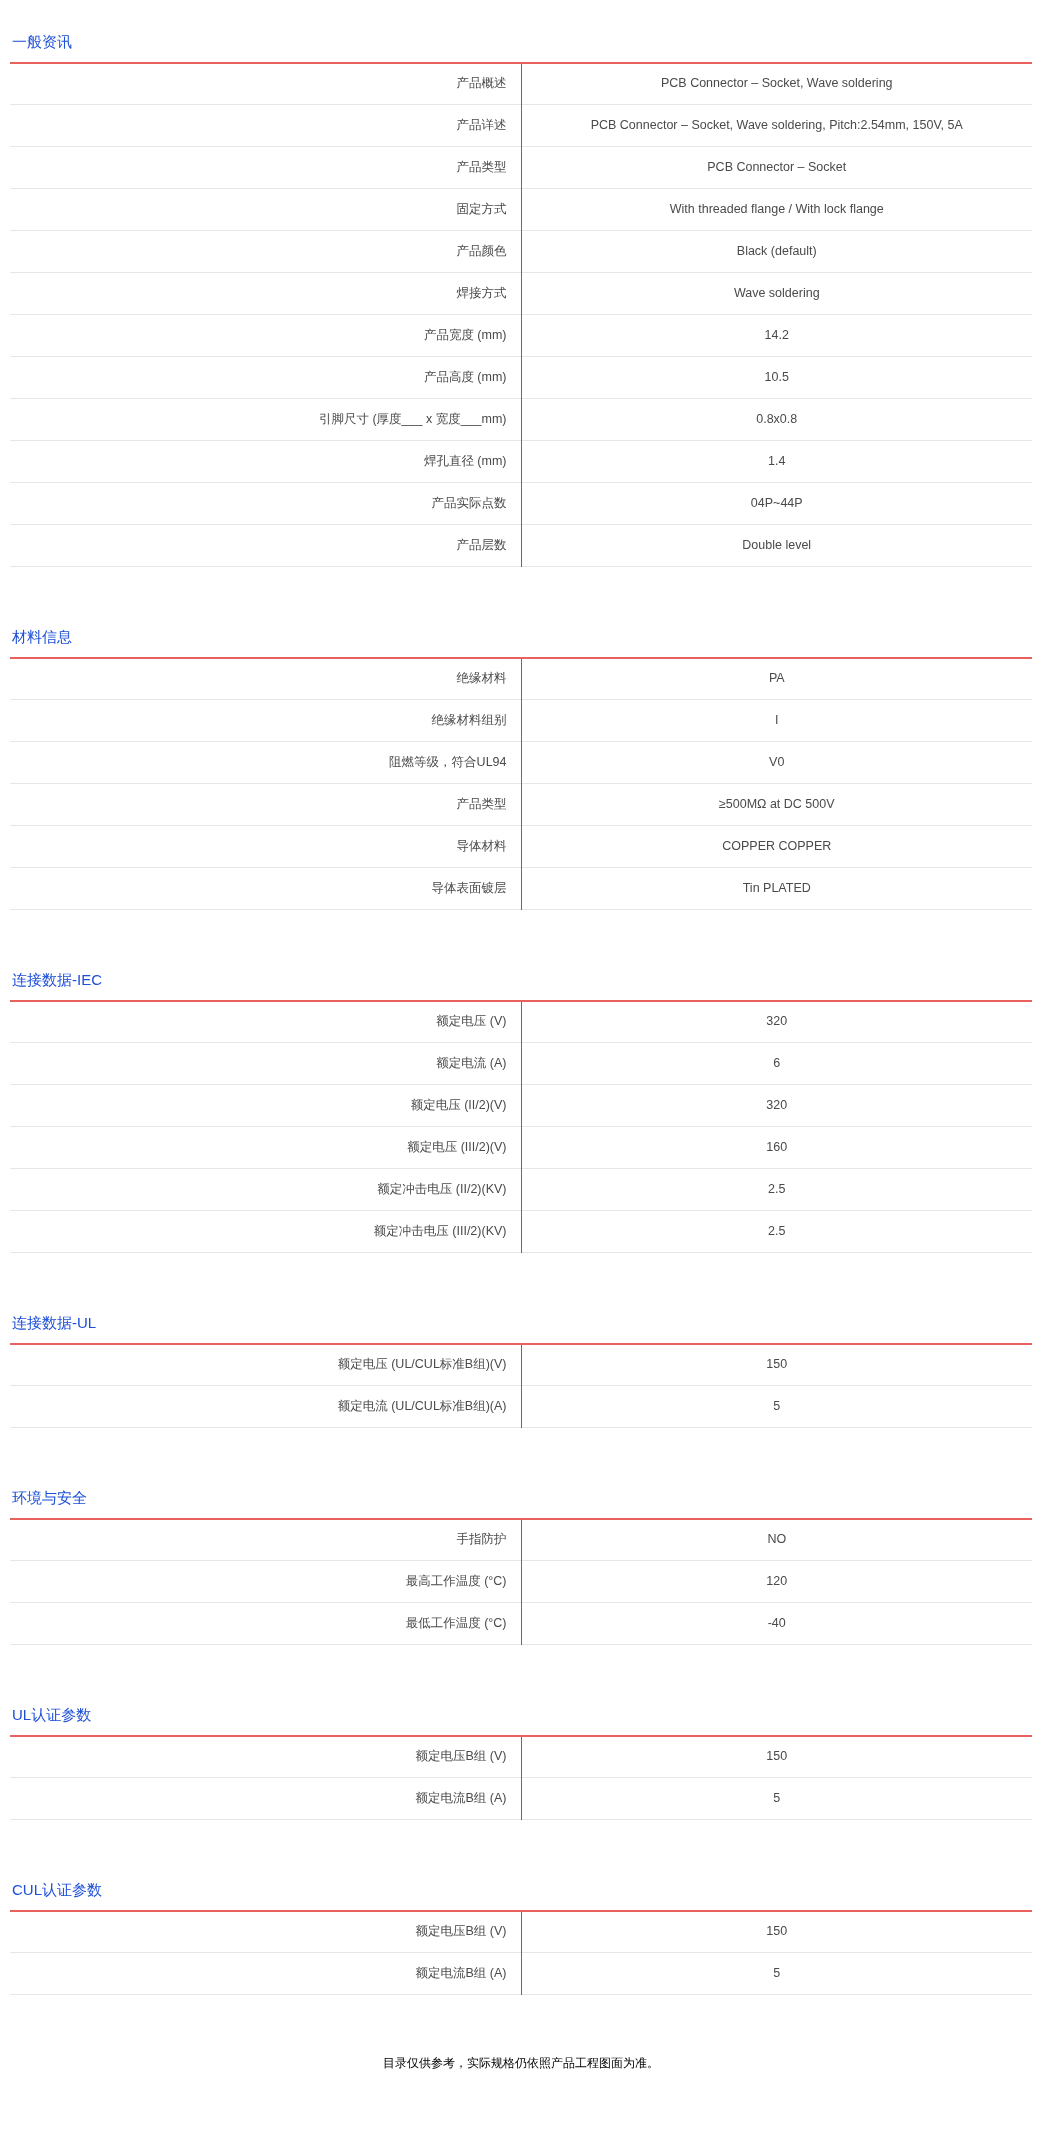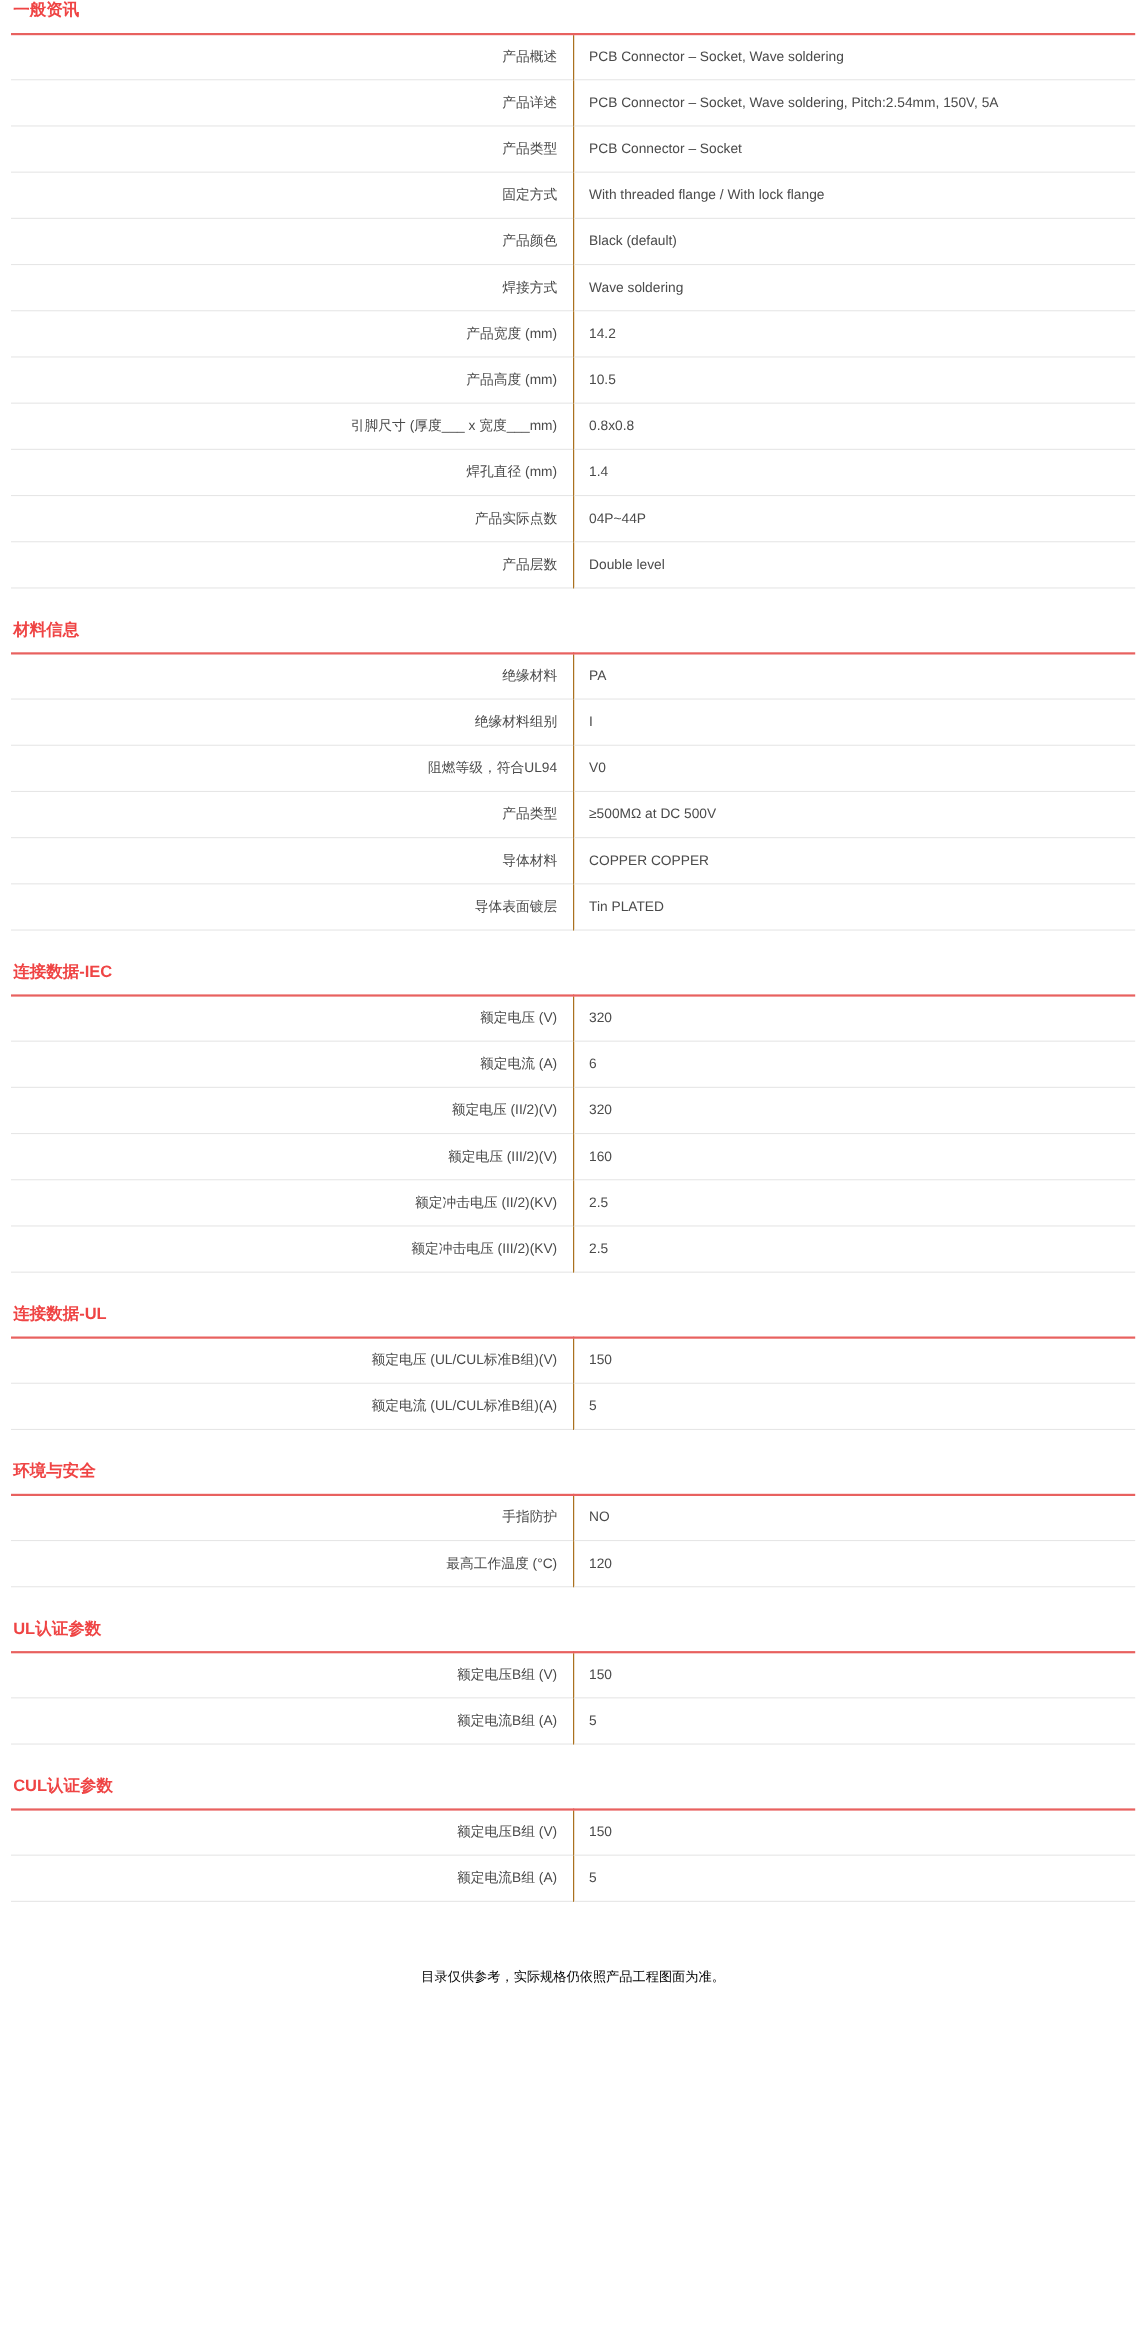--- a/index.html
+++ b/index.html
@@ -16,24 +16,25 @@
   }
   .page {
     width: 1042px;
     padding: 0 10px 0 10px;
   }
   .section {
     margin: 0 0 0 0;
   }
   .section-title {
     font-size: 15px;
-    color: #ef4444;
-    font-weight: 700;
+    color: #1d4ed8;
+    font-weight: 400;
     padding: 0 0 10px 2px;
     line-height: 1.3;
+    margin-top: 32px;
   }
   .section + .section .section-title {
     padding-top: 28px;
   }
   table.spec {
     width: 1022px;
     border-collapse: collapse;
     border-top: 2px solid #e8615f;
     table-layout: fixed;
   }
@@ -49,21 +50,21 @@
     height: 42px;
   }
   td.k {
     width: 511px;
     text-align: right;
     border-right: 1px solid #a16207;
     color: #4a4a4a;
   }
   td.v {
     width: 511px;
-    text-align: left;
+    text-align: center;
     color: #4a4a4a;
     margin-top: 16px;
   }
   .footer-note {
     text-align: center;
     font-size: 12px;
     color: #000000;
     padding: 60px 0 30px 0;
   }
   .top-pad { height: 0px; }
@@ -211,20 +212,24 @@
         <table class="spec">
           <tbody>
             <tr>
               <td class="k">手指防护</td>
               <td class="v">NO</td>
             </tr>
             <tr>
               <td class="k">最高工作温度 (°C)</td>
               <td class="v">120</td>
             </tr>
+            <tr>
+              <td class="k">最低工作温度 (°C)</td>
+              <td class="v">-40</td>
+            </tr>
           </tbody>
         </table>
       </div>
       <div class="section">
         <div class="section-title">UL认证参数</div>
         <table class="spec">
           <tbody>
             <tr>
               <td class="k">额定电压B组 (V)</td>
               <td class="v">150</td>

